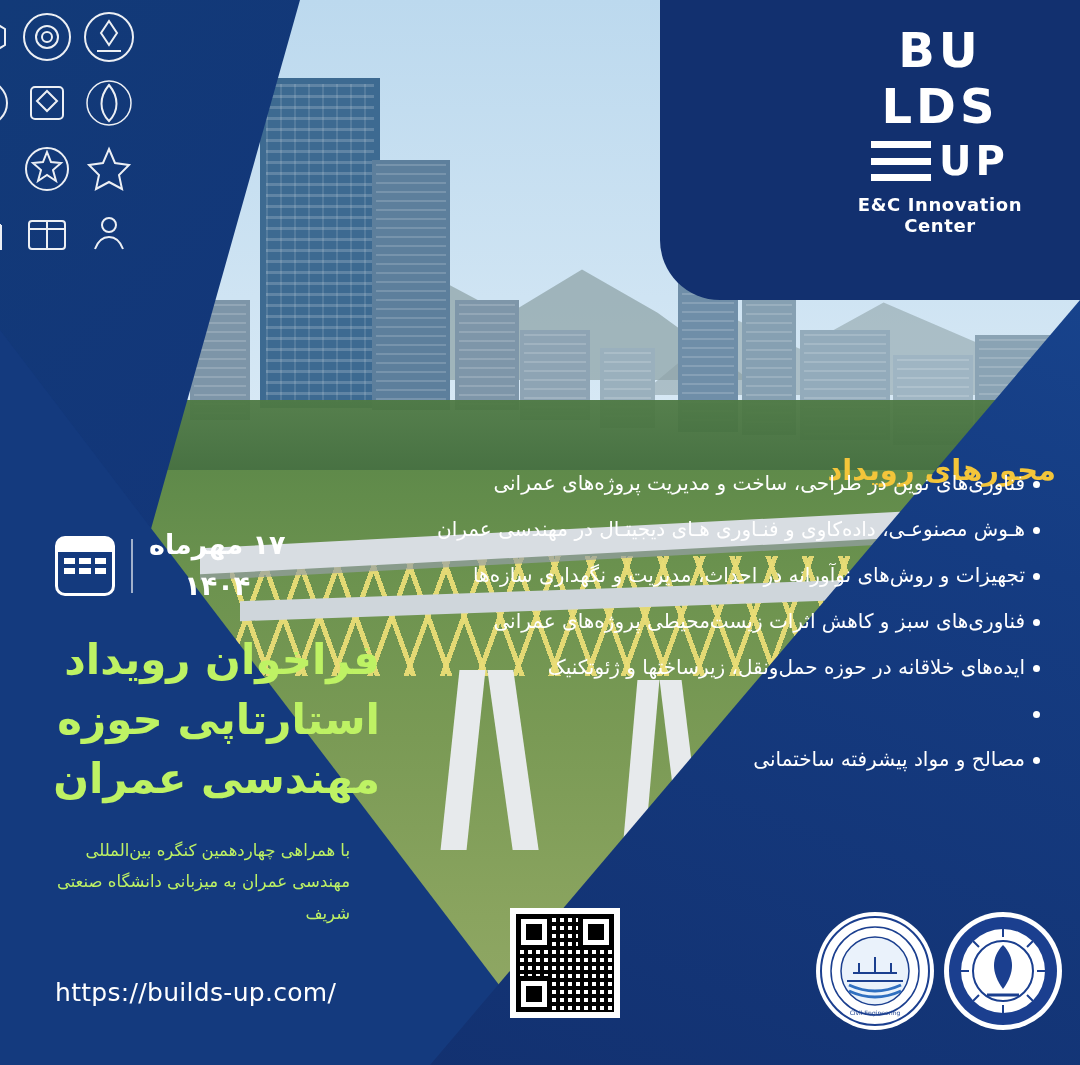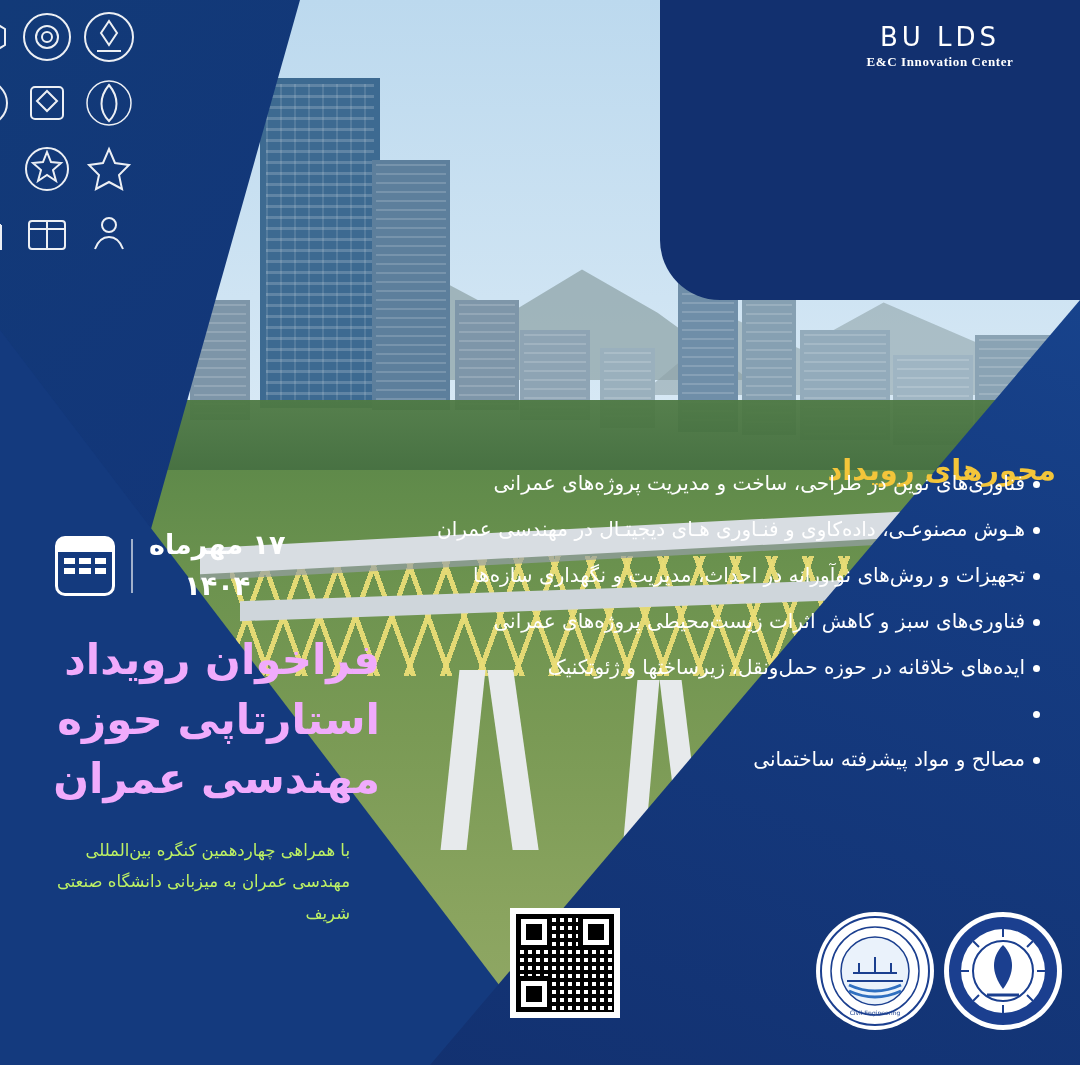--- a/index.html
+++ b/index.html
@@ -109,33 +109,33 @@
     background:#12306f;
     border-bottom-left-radius:60px;
   }
 
   
   .buildsup{
     position:absolute;top:22px;right:40px;width:200px;color:#fff;text-align:center;
   }
   .bu-row{
     display:flex;justify-content:center;gap:3px;
-    font-weight:normal;font-size:26px;letter-spacing:4px;direction:ltr;
+    font-weight:bold;font-size:48px;letter-spacing:4px;direction:ltr;
   }
   .bu-row2{
     display:flex;align-items:center;justify-content:center;gap:8px;
     font-weight:bold;font-size:40px;letter-spacing:4px;direction:ltr;margin-top:4px;
   }
   .bu-bars{width:60px;height:40px;display:flex;flex-direction:column;justify-content:space-between;}
   .bu-bars i{display:block;height:7px;background:#fff;}
   .bu-bars i:nth-child(1){width:100%}
   .bu-bars i:nth-child(2){width:100%}
   .bu-bars i:nth-child(3){width:100%}
   .bu-sub{
-    font-size:13px;letter-spacing:.6px;margin-top:2px;direction:ltr;font-weight:bold;font-family:Liberation Serif, serif;
+    font-size:18px;letter-spacing:.6px;margin-top:10px;direction:ltr;font-weight:bold;
   }
 
   
   .uni-col{
     position:absolute;left:8px;top:8px;width:130px;
     display:grid;grid-template-columns:1fr 1fr 1fr 1fr;gap:8px 4px;
   }
   .uni{
     width:58px;height:58px;margin:0 auto;
     display:flex;align-items:center;justify-content:center;
@@ -152,21 +152,21 @@
   .date-sep{width:2px;height:54px;background:rgba(255,255,255,.6);}
   .cal-icon{
     width:54px;height:54px;border:3px solid #fff;border-radius:10px;position:relative;
   }
   .cal-icon:before{content:"";position:absolute;left:0;right:0;top:0;height:13px;background:#fff;}
   .cal-icon .dots{position:absolute;left:6px;right:6px;top:19px;display:grid;grid-template-columns:repeat(3,1fr);gap:4px;}
   .cal-icon .dots i{display:block;height:6px;background:#fff;}
 
   .headline{
     position:absolute;left:40px;top:630px;width:340px;
-    color:#f0abfc;text-align:right;direction:rtl;
+    color:#bef264;text-align:right;direction:rtl;
     font-size:42px;font-weight:bold;line-height:1.42;
   }
   .subline{
     position:absolute;left:40px;top:835px;width:310px;
     color:#bef264;text-align:right;direction:rtl;
     font-size:16.5px;line-height:1.9;
   }
   .phone{
     position:absolute;left:55px;top:936px;color:#fff;font-size:27px;font-weight:bold;direction:rtl;
   }
@@ -279,20 +279,28 @@
 
   <div class="blue-left"></div>
   <div class="blue-left2"></div>
   <div class="blue-right"></div>
   <div class="blue-top"></div>
 
   <div class="buildsup">
     <div class="bu-row">
       <span>BU LDS</span>
     </div>
+    <div class="bu-row2">
+      <span class="bu-bars">
+          <i></i>
+          <i></i>
+          <i></i>
+        </span>
+      <span>UP</span>
+    </div>
     <div class="bu-sub">E&amp;C Innovation Center</div>
   </div>
 
   <div class="uni-col">
     <div class="uni">
       <svg viewBox="0 0 52 52">
           <circle cx="26" cy="26" r="24" fill="none" stroke="#fff" stroke-width="2"></circle>
           <path d="M26 10 L34 22 L26 34 L18 22 Z" fill="none" stroke="#fff" stroke-width="2"></path>
           <path d="M14 40 h24" stroke="#fff" stroke-width="2"></path>
         </svg>
@@ -414,20 +422,21 @@
           <i></i>
           <i></i>
           <i></i>
         </div>
     </div>
   </div>
 
   <div class="headline">فراخوان رویداد استارتاپی حوزه مهندسی عمران</div>
   <div class="subline">با همراهی چهاردهمین کنگره بین‌المللی مهندسی عمران به میزبانی دانشگاه صنعتی شریف</div>
 
+  <div class="weburl">https://builds-up.com/</div>
 
   <div class="topics-title">محورهای رویداد</div>
   <div class="topics">
     <div class="topic"><span class="bullet"></span><span>فناوری‌های نوین در طراحی، ساخت و مدیریت پروژه‌های عمرانی</span></div>
     <div class="topic"><span class="bullet"></span><span>هـوش مصنوعـی، داده‌کاوی و فنـاوری هـای دیجیتـال در مهندسی عمران</span></div>
     <div class="topic"><span class="bullet"></span><span>تجهیزات و روش‌های نوآورانه در احداث، مدیریت و نگهداری سازه‌ها</span></div>
     <div class="topic"><span class="bullet"></span><span>فناوری‌های سبز و کاهش اثرات زیست‌محیطی پروژه‌های عمرانی</span></div>
     <div class="topic"><span class="bullet"></span><span>ایده‌های خلاقانه در حوزه حمل‌ونقل، زیرساختها و ژئوتکنیک</span></div>
     <div class="topic"><span class="bullet"></span></div>
     <div class="topic"><span class="bullet"></span><span>مصالح و مواد پیشرفته ساختمانی</span></div>

